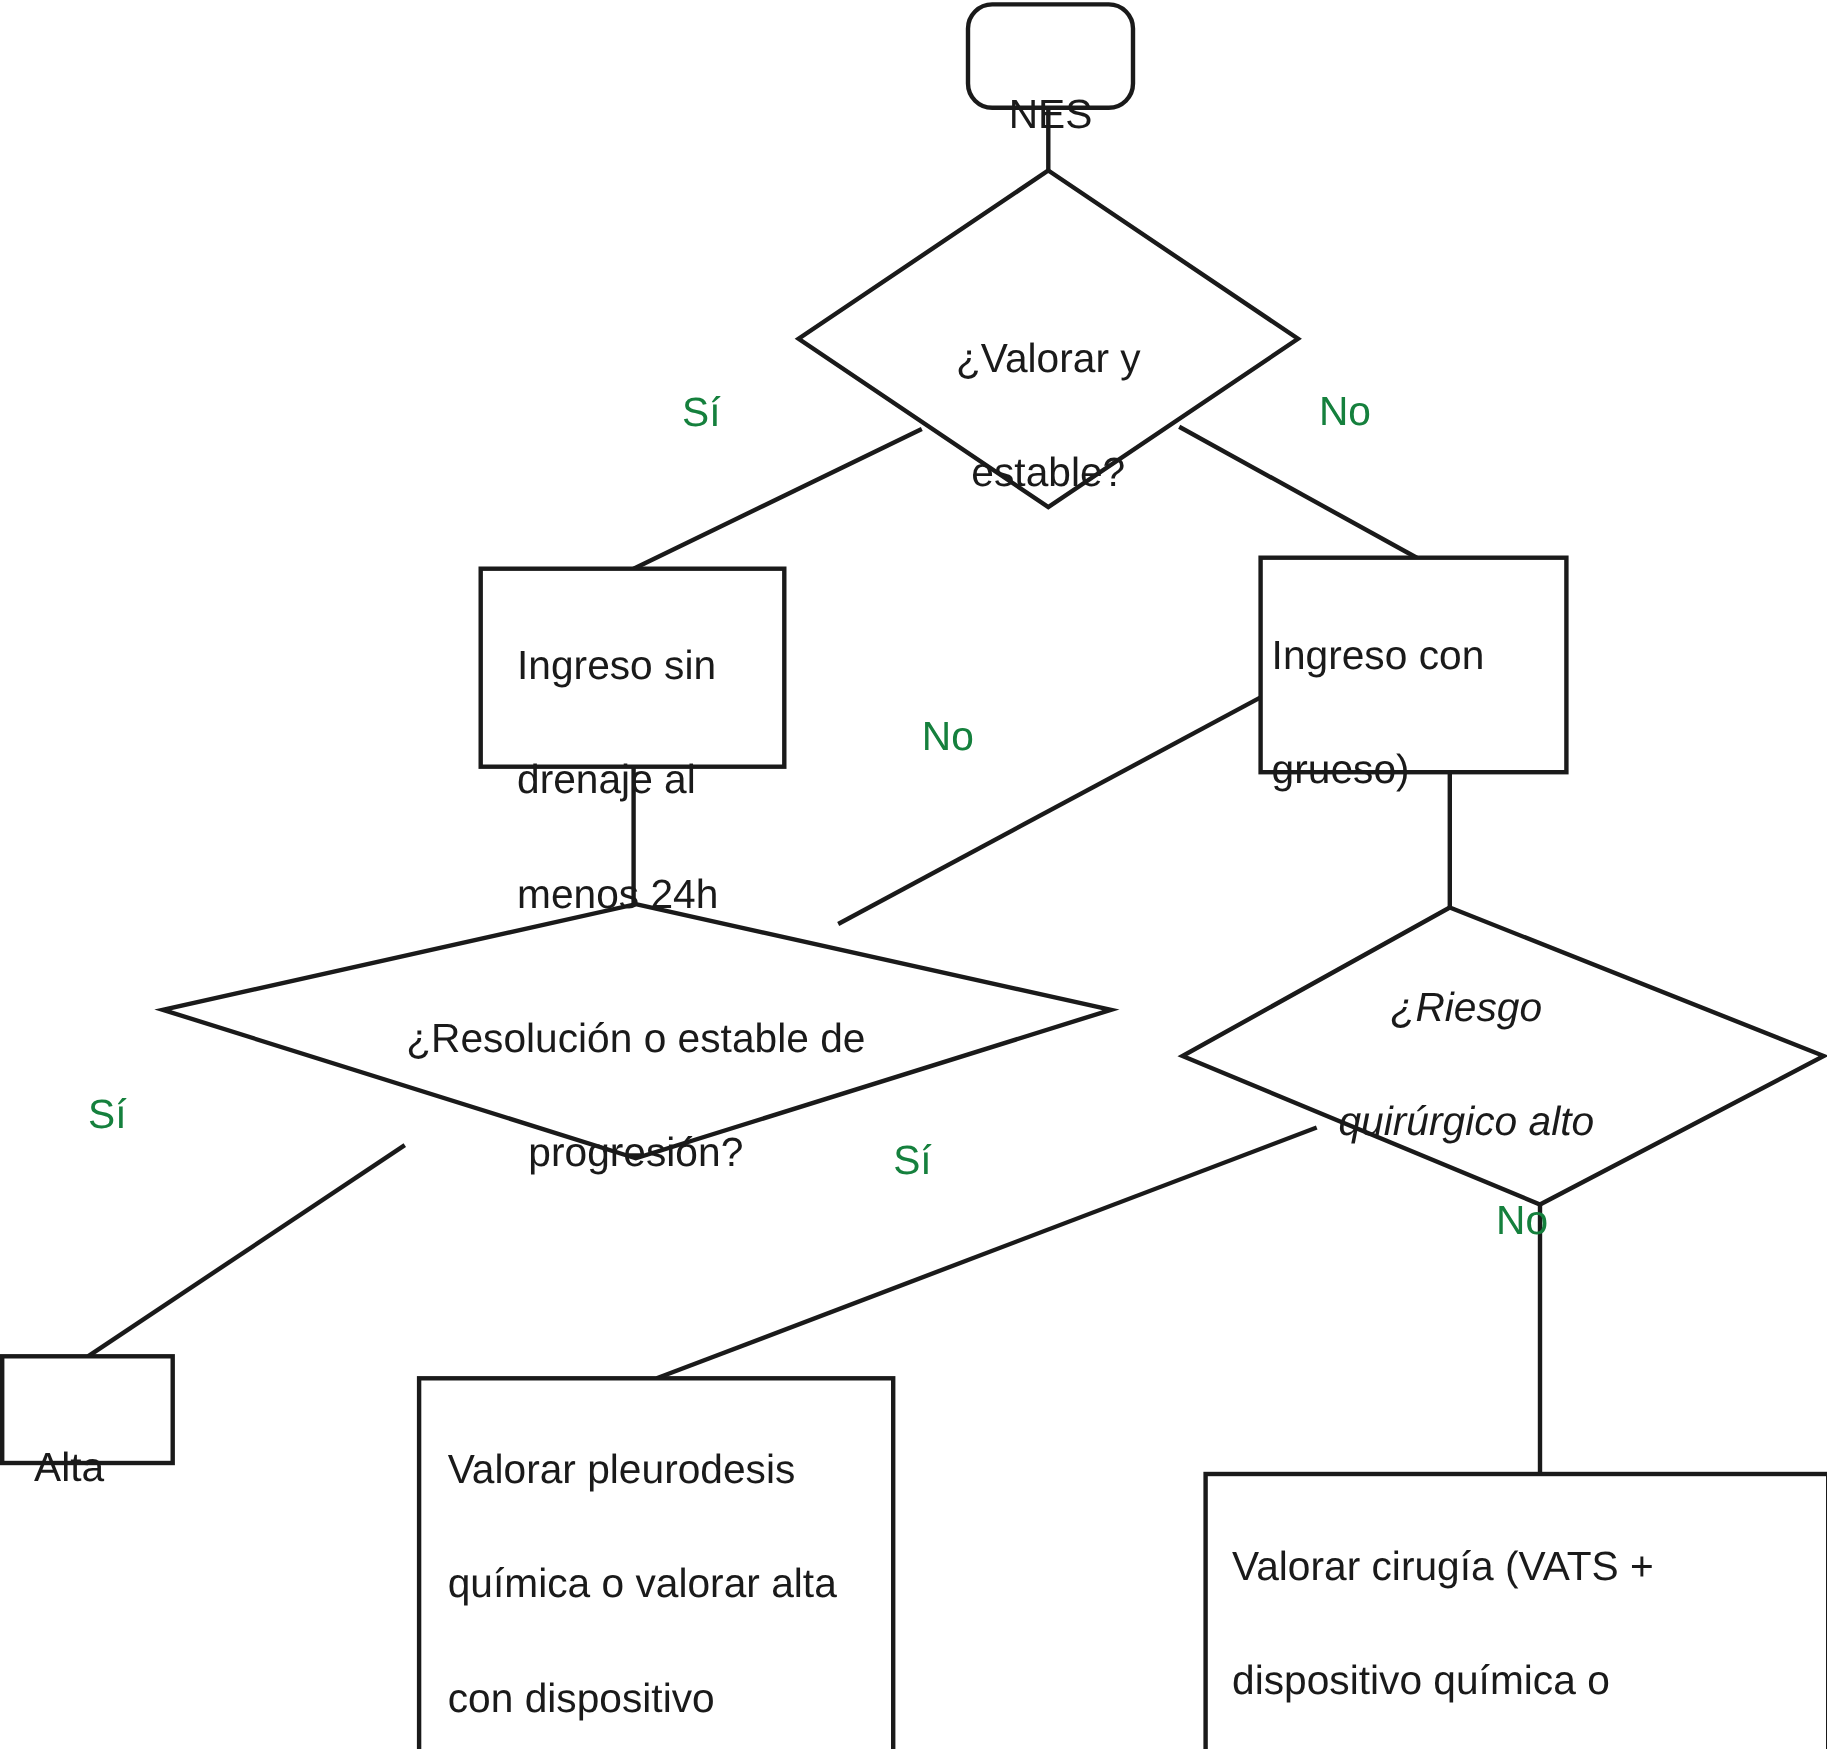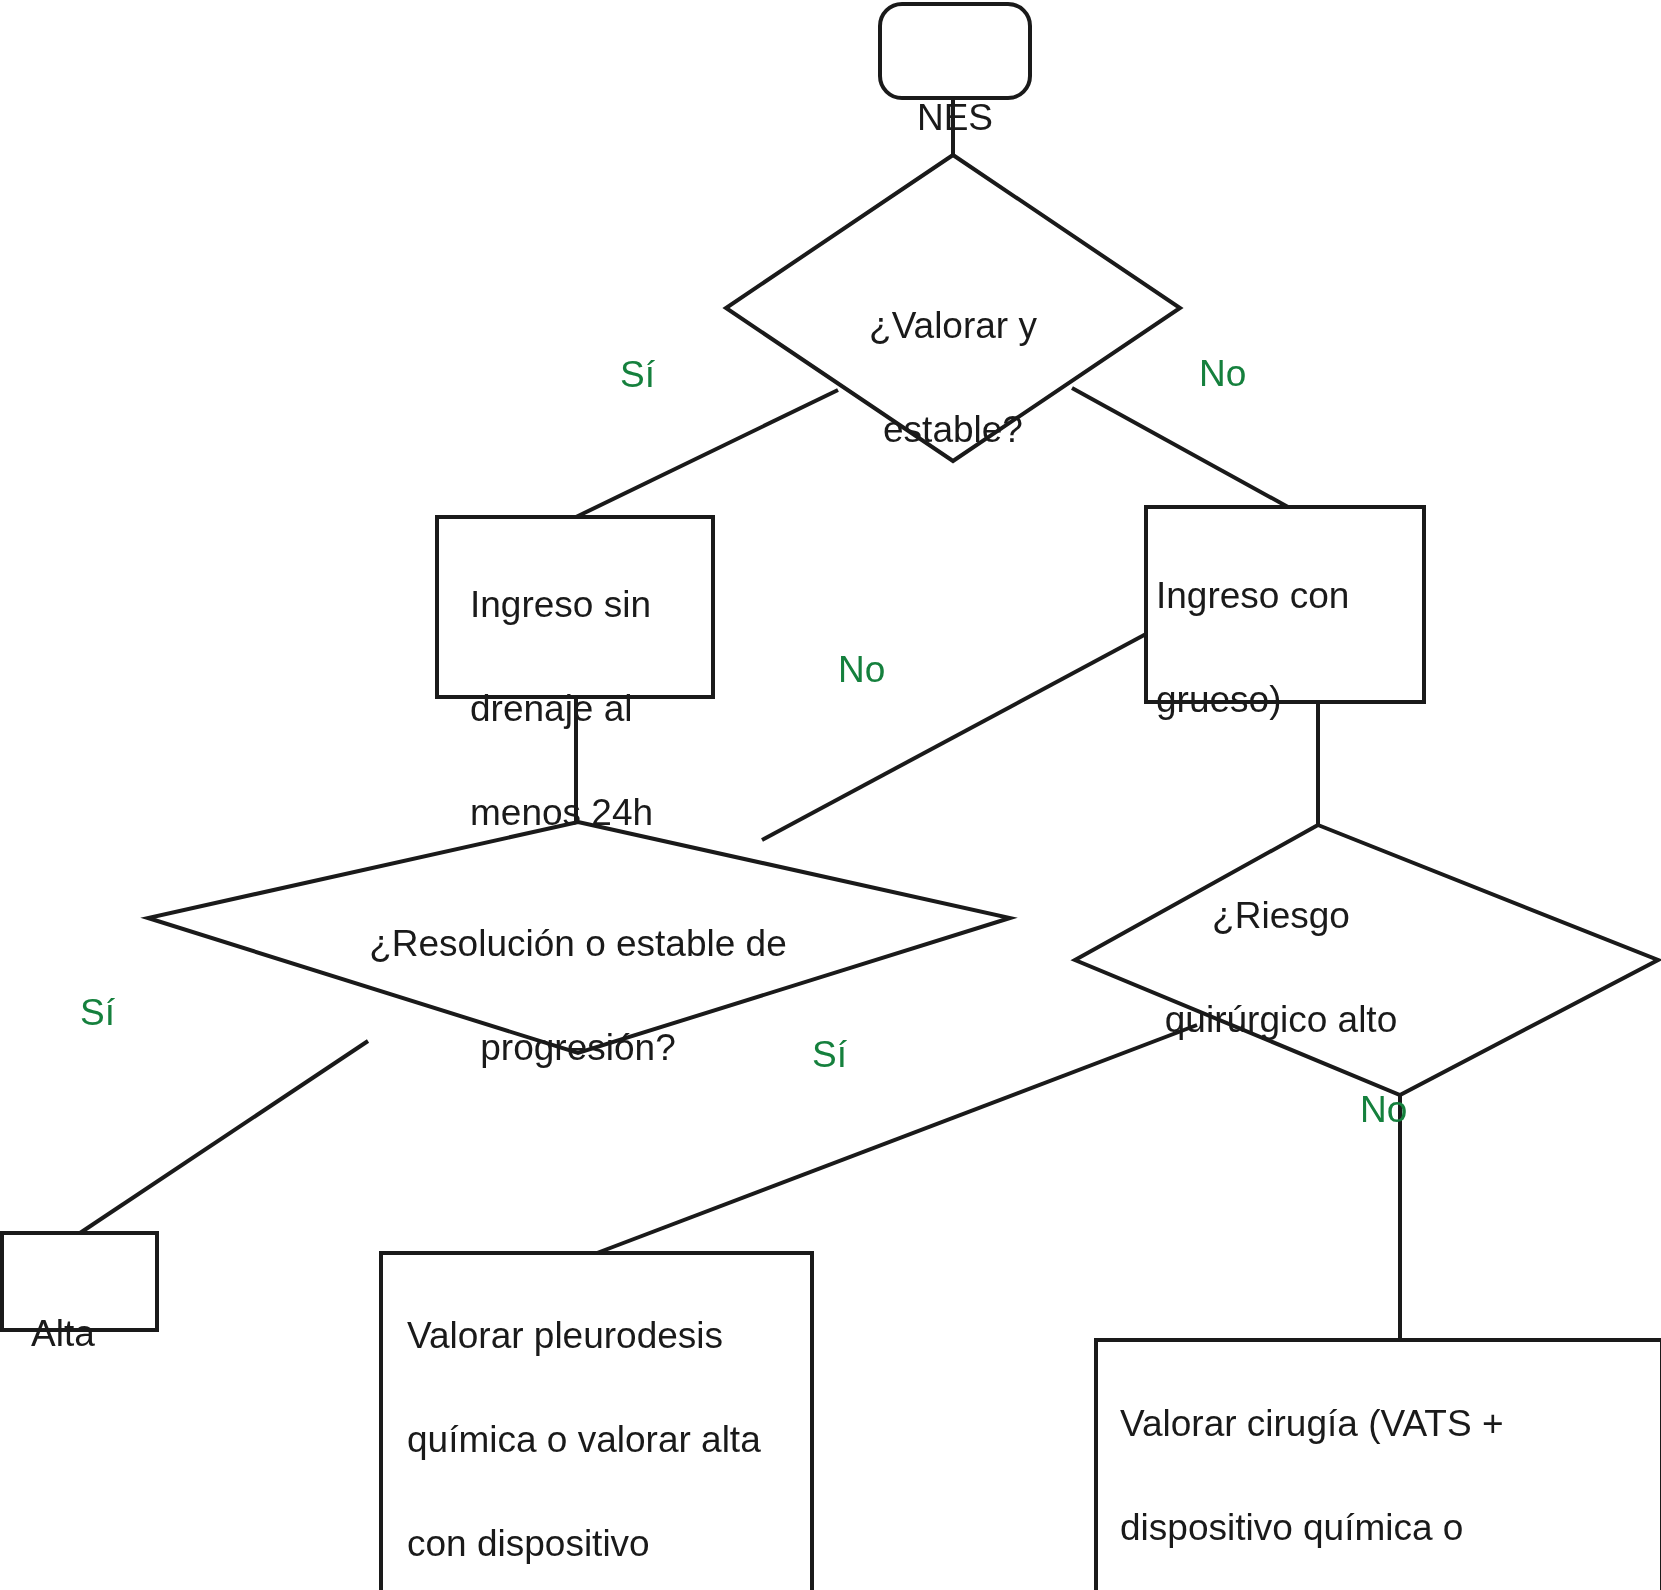--- a/index.html
+++ b/index.html
@@ -91,21 +91,21 @@
 
     <polygon class="shape-fill" points="1318,825 1658,960 1400,1095 1075,960"></polygon>
 
     <rect class="shape-fill" x="2" y="1233" width="155" height="97"></rect>
 
     <rect class="shape-fill" x="381" y="1253" width="431" height="340"></rect>
 
     <rect class="shape-fill" x="1096" y="1340" width="566" height="253"></rect>
   </svg>
 
-  <div class="node-text ctr" style="left:880px; top:40px; width:150px;">
+  <div class="node-text ctr" style="left:880px; top:26px; width:150px;">
     <span>NES</span>
   </div>
 
   <div class="node-text ctr" style="left:793px; top:248px; width:320px;">
     <div>¿Valorar y</div>
     <div>estable?</div>
   </div>
 
   <div class="node-text lft" style="left:470px; top:527px; width:250px;">
     <div>Ingreso sin</div>
@@ -116,21 +116,21 @@
   <div class="node-text lft" style="left:1156px; top:518px; width:275px;">
     <div>Ingreso con</div>
     <div>grueso)</div>
   </div>
 
   <div class="node-text ctr" style="left:318px; top:866px; width:520px;">
     <div>¿Resolución o estable de</div>
     <div>progresión?</div>
   </div>
 
-  <div class="node-text ctr" style="left:1116px; top:838px; width:330px;">
+  <div class="node-text ctr" style="left:1168px; top:838px; width:330px;font-style:italic;">
     <div>¿Riesgo</div>
     <div>quirúrgico alto</div>
   </div>
 
   <div class="node-text lft" style="left:31px; top:1256px; width:130px;">
     <span>Alta</span>
   </div>
 
   <div class="node-text lft" style="left:407px; top:1258px; width:400px;">
     <div>Valorar pleurodesis</div>

